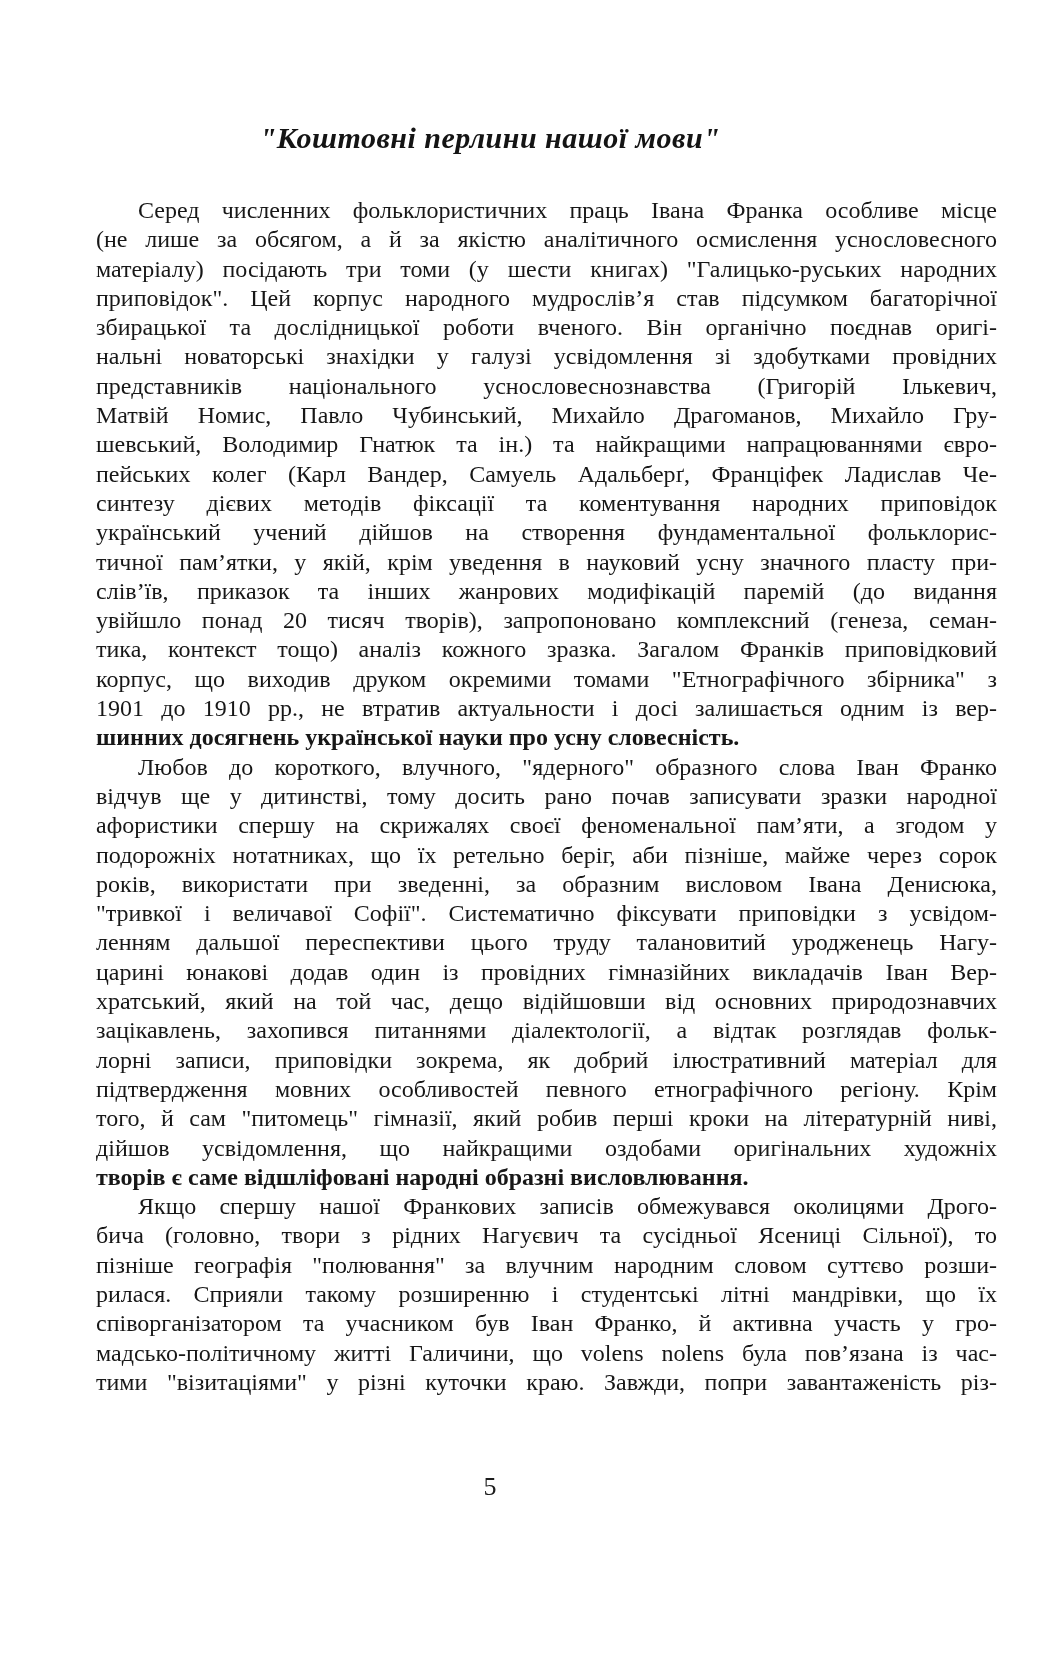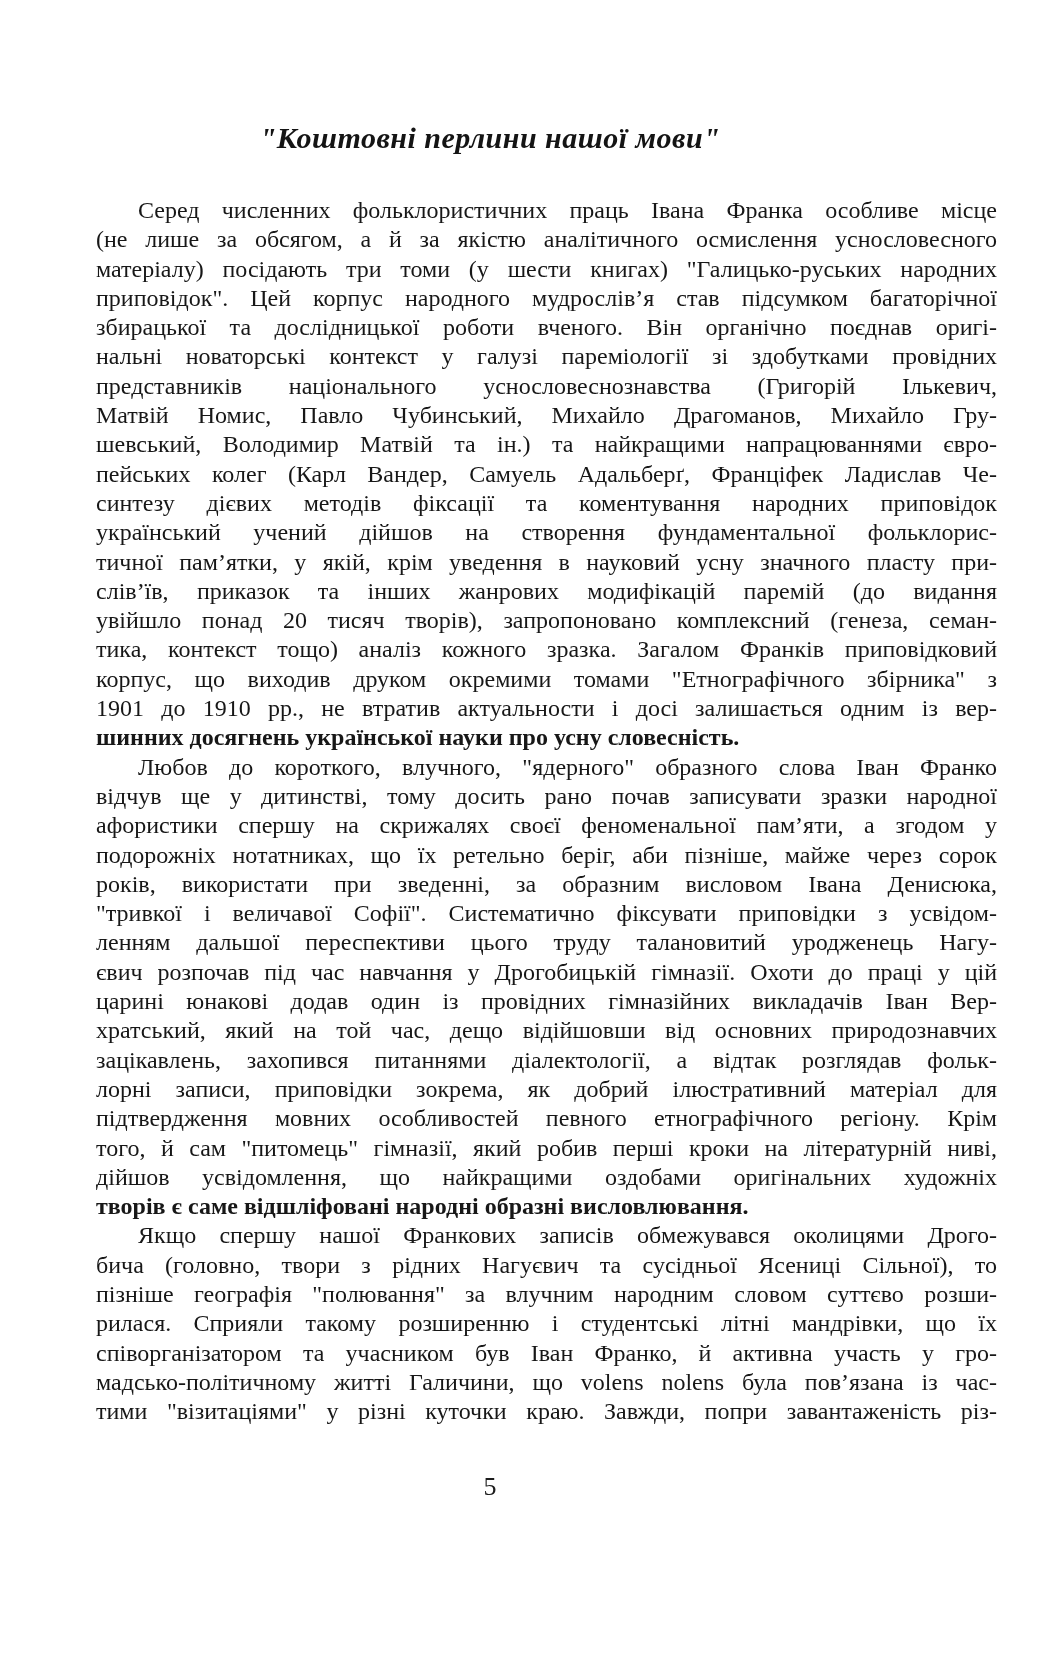--- a/index.html
+++ b/index.html
@@ -71,44 +71,43 @@
 
 <div class="page">
   <h1 class="doc-title">"Коштовні перлини нашої мови"</h1>
   <div class="textblock">
       <div class="para">
         <div class="line first">Серед численних фольклористичних праць Івана Франка особливе місце</div>
         <div class="line">(не лише за обсягом, а й за якістю аналітичного осмислення уснословесного</div>
         <div class="line">матеріалу) посідають три томи (у шести книгах) "Галицько-руських народних</div>
         <div class="line">приповідок". Цей корпус народного мудрослів’я став підсумком багаторічної</div>
         <div class="line">збирацької та дослідницької роботи вченого. Він органічно поєднав оригі-</div>
-        <div class="line">нальні новаторські контекст у галузі пареміології зі здобутками провідних</div>
+        <div class="line">нальні новаторські знахідки у галузі усвідомлення зі здобутками провідних</div>
         <div class="line">представників національного уснословеснознавства (Григорій Ількевич,</div>
         <div class="line">Матвій Номис, Павло Чубинський, Михайло Драгоманов, Михайло Гру-</div>
-        <div class="line">шевський, Володимир Матвій та ін.) та найкращими напрацюваннями євро-</div>
+        <div class="line">шевський, Володимир Гнатюк та ін.) та найкращими напрацюваннями євро-</div>
         <div class="line">пейських колег (Карл Вандер, Самуель Адальберґ, Франціфек Ладислав Че-</div>
         <div class="line">синтезу дієвих методів фіксації та коментування народних приповідок</div>
         <div class="line">український учений дійшов на створення фундаментальної фольклорис-</div>
         <div class="line">тичної пам’ятки, у якій, крім уведення в науковий усну значного пласту при-</div>
         <div class="line">слів’їв, приказок та інших жанрових модифікацій паремій (до видання</div>
         <div class="line">увійшло понад 20 тисяч творів), запропоновано комплексний (генеза, семан-</div>
         <div class="line">тика, контекст тощо) аналіз кожного зразка. Загалом Франків приповідковий</div>
         <div class="line">корпус, що виходив друком окремими томами "Етнографічного збірника" з</div>
         <div class="line">1901 до 1910 рр., не втратив актуальности і досі залишається одним із вер-</div>
         <div class="line plain-last">шинних досягнень української науки про усну словесність.</div>
       </div>
       <div class="para">
         <div class="line first">Любов до короткого, влучного, "ядерного" образного слова Іван Франко</div>
         <div class="line">відчув ще у дитинстві, тому досить рано почав записувати зразки народної</div>
         <div class="line">афористики спершу на скрижалях своєї феноменальної пам’яти, а згодом у</div>
         <div class="line">подорожніх нотатниках, що їх ретельно беріг, аби пізніше, майже через сорок</div>
         <div class="line">років, використати при зведенні, за образним висловом Івана Денисюка,</div>
         <div class="line">"тривкої і величавої Софії". Систематично фіксувати приповідки з усвідом-</div>
         <div class="line">ленням дальшої переспективи цього труду талановитий уродженець Нагу-</div>
-        <div class="line">євич розпочав під час навчання у Дрогобицькій гімназії. Охоти до праці у цій</div>
         <div class="line">царині юнакові додав один із провідних гімназійних викладачів Іван Вер-</div>
         <div class="line">хратський, який на той час, дещо відійшовши від основних природознавчих</div>
         <div class="line">зацікавлень, захопився питаннями діалектології, а відтак розглядав фольк-</div>
         <div class="line">лорні записи, приповідки зокрема, як добрий ілюстративний матеріал для</div>
         <div class="line">підтвердження мовних особливостей певного етнографічного регіону. Крім</div>
         <div class="line">того, й сам "питомець" гімназії, який робив перші кроки на літературній ниві,</div>
         <div class="line">дійшов усвідомлення, що найкращими оздобами оригінальних художніх</div>
         <div class="line plain-last">творів є саме відшліфовані народні образні висловлювання.</div>
       </div>
       <div class="para">

